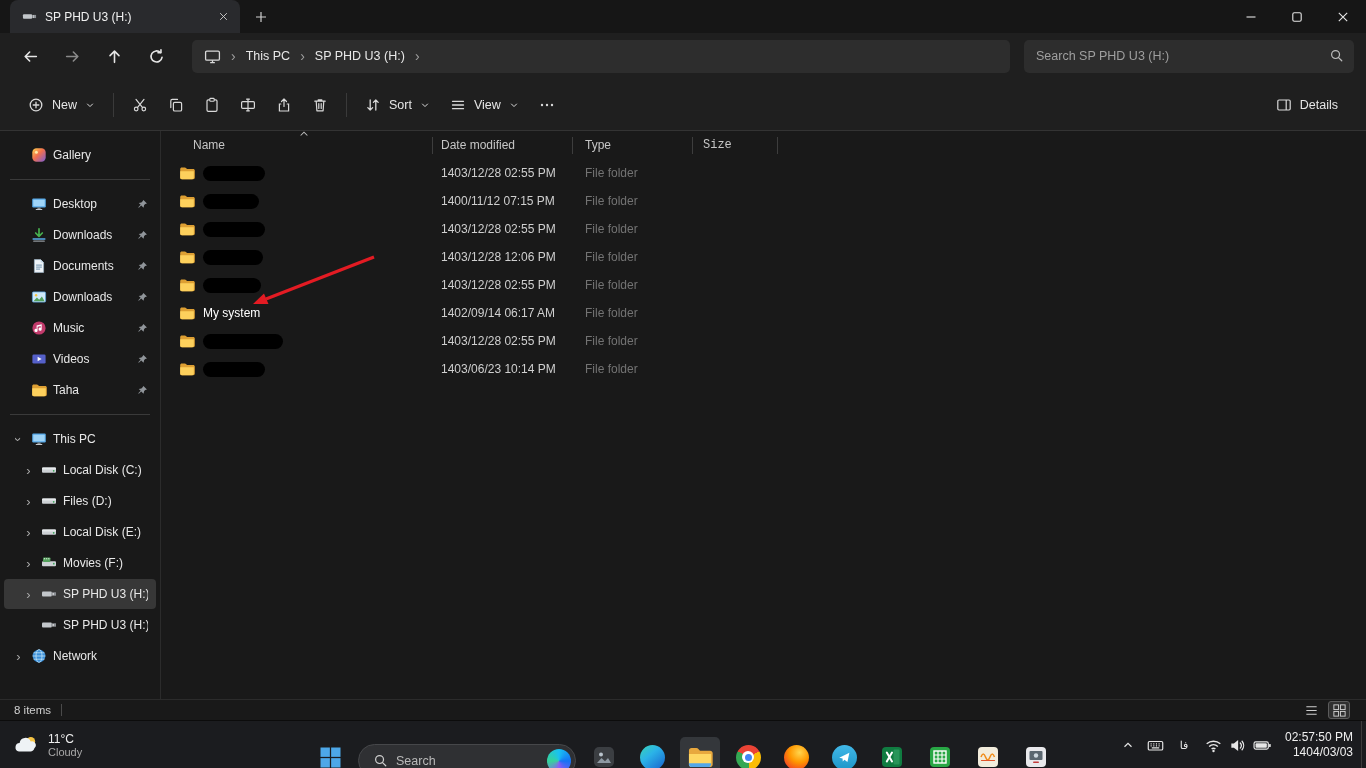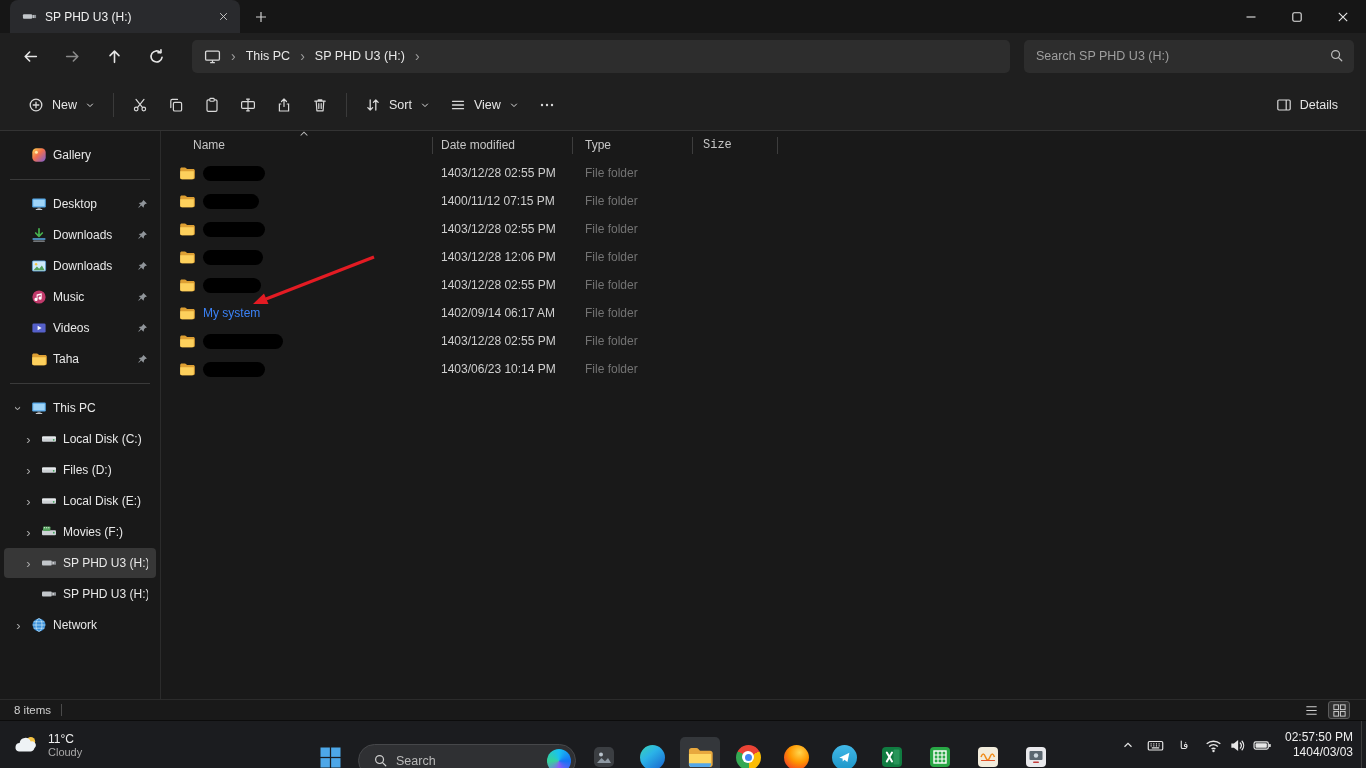--- a/index.html
+++ b/index.html
@@ -55,21 +55,21 @@
   .hc { display:flex; align-items:center; height:100%; }
   .h-name { width:261px; padding-left:22px; }
   .h-date { width:139px; padding-left:8px; }
   .h-type { width:119px; padding-left:12px; }
   .h-size { width:84px; padding-left:10px;font-family:Liberation Mono, monospace; }
   .col-sep { width:1px; height:17px; background:#3d3d3d; }
   .sort-caret { position:absolute; left:127px; top:-4px; }
 
   .file-list { margin-top:2px; }
   .frow { display:flex; align-items:center; height:28px; border-radius:3px; }
-  .c-name { width:262px; display:flex; align-items:center; gap:8px; padding-left:8px; color:#3b82f6; }
+  .c-name { width:262px; display:flex; align-items:center; gap:8px; padding-left:8px; color:#ffffff; }
   .c-date { width:140px; padding-left:8px; color:#cfcfcf; }
   .c-type { width:120px; padding-left:12px; color:#737373; }
   .c-size { width:85px; padding-left:10px; color:#cfcfcf; }
   .redact { height:15px; background:#000; border-radius:8px; display:inline-block; }
 
   .arrow-overlay { position:absolute; left:0; top:0; width:1366px; height:768px; pointer-events:none; z-index:40; }
 
   
   .statusbar { height:21px; border-top:1px solid #2b2b2b; background:#191919; display:flex; align-items:center; padding:0 14px; color:#cfcfcf; font-size:11.5px; }
   .sb-count-sep { width:1px; height:12px; background:#4a4a4a; margin-left:10px; }
@@ -329,20 +329,36 @@
       <div class="sb-item">
         <span class="chev"></span>
         <span class="icon">
           <svg width="16" height="16" viewBox="0 0 16 16">
             <path d="M8 1.8v7.4M4.7 6 8 9.4 11.3 6" fill="none" stroke="#47b04f" stroke-width="1.7" stroke-linecap="round" stroke-linejoin="round"></path>
             <path d="M2.2 12h11.6" stroke="#57a9e8" stroke-width="1.6" stroke-linecap="round"></path>
             <path d="M2.8 14.2h10.4" stroke="#90959a" stroke-width="1.3" stroke-linecap="round"></path>
           </svg>
         </span>
         <span class="sb-label">Downloads</span>
+        <span class="pin icon">
+          <svg width="11" height="11" viewBox="0 0 12 12">
+            <path d="M7 1.1 10.9 5l-2 .5-1.2 1.2L7.2 9.6 4.6 7 2 9.6l-.6-.6L4 6.4 1.9 4.3l2.9-.6 1.1-1.1z" fill="#90959a"></path>
+          </svg>
+        </span>
+      </div>
+      <div class="sb-item">
+        <span class="chev"></span>
+        <span class="icon">
+          <svg width="16" height="16" viewBox="0 0 16 16">
+            <path d="M3.4 1.6h6.2l3 3v9.8H3.4z" fill="#eef3f7" stroke="#9db4c6" stroke-width=".7"></path>
+            <path d="M9.6 1.6l3 3h-3z" fill="#c6d9e7"></path>
+            <path d="M5.1 7.1h5.8M5.1 9.1h5.8M5.1 11.1h4" stroke="#6288a5" stroke-width=".9"></path>
+          </svg>
+        </span>
+        <span class="sb-label">Documents</span>
         <span class="pin icon">
           <svg width="11" height="11" viewBox="0 0 12 12">
             <path d="M7 1.1 10.9 5l-2 .5-1.2 1.2L7.2 9.6 4.6 7 2 9.6l-.6-.6L4 6.4 1.9 4.3l2.9-.6 1.1-1.1z" fill="#90959a"></path>
           </svg>
         </span>
       </div>
       <div class="sb-item">
         <span class="chev"></span>
         <span class="icon">
           <svg width="16" height="16" viewBox="0 0 16 16">

